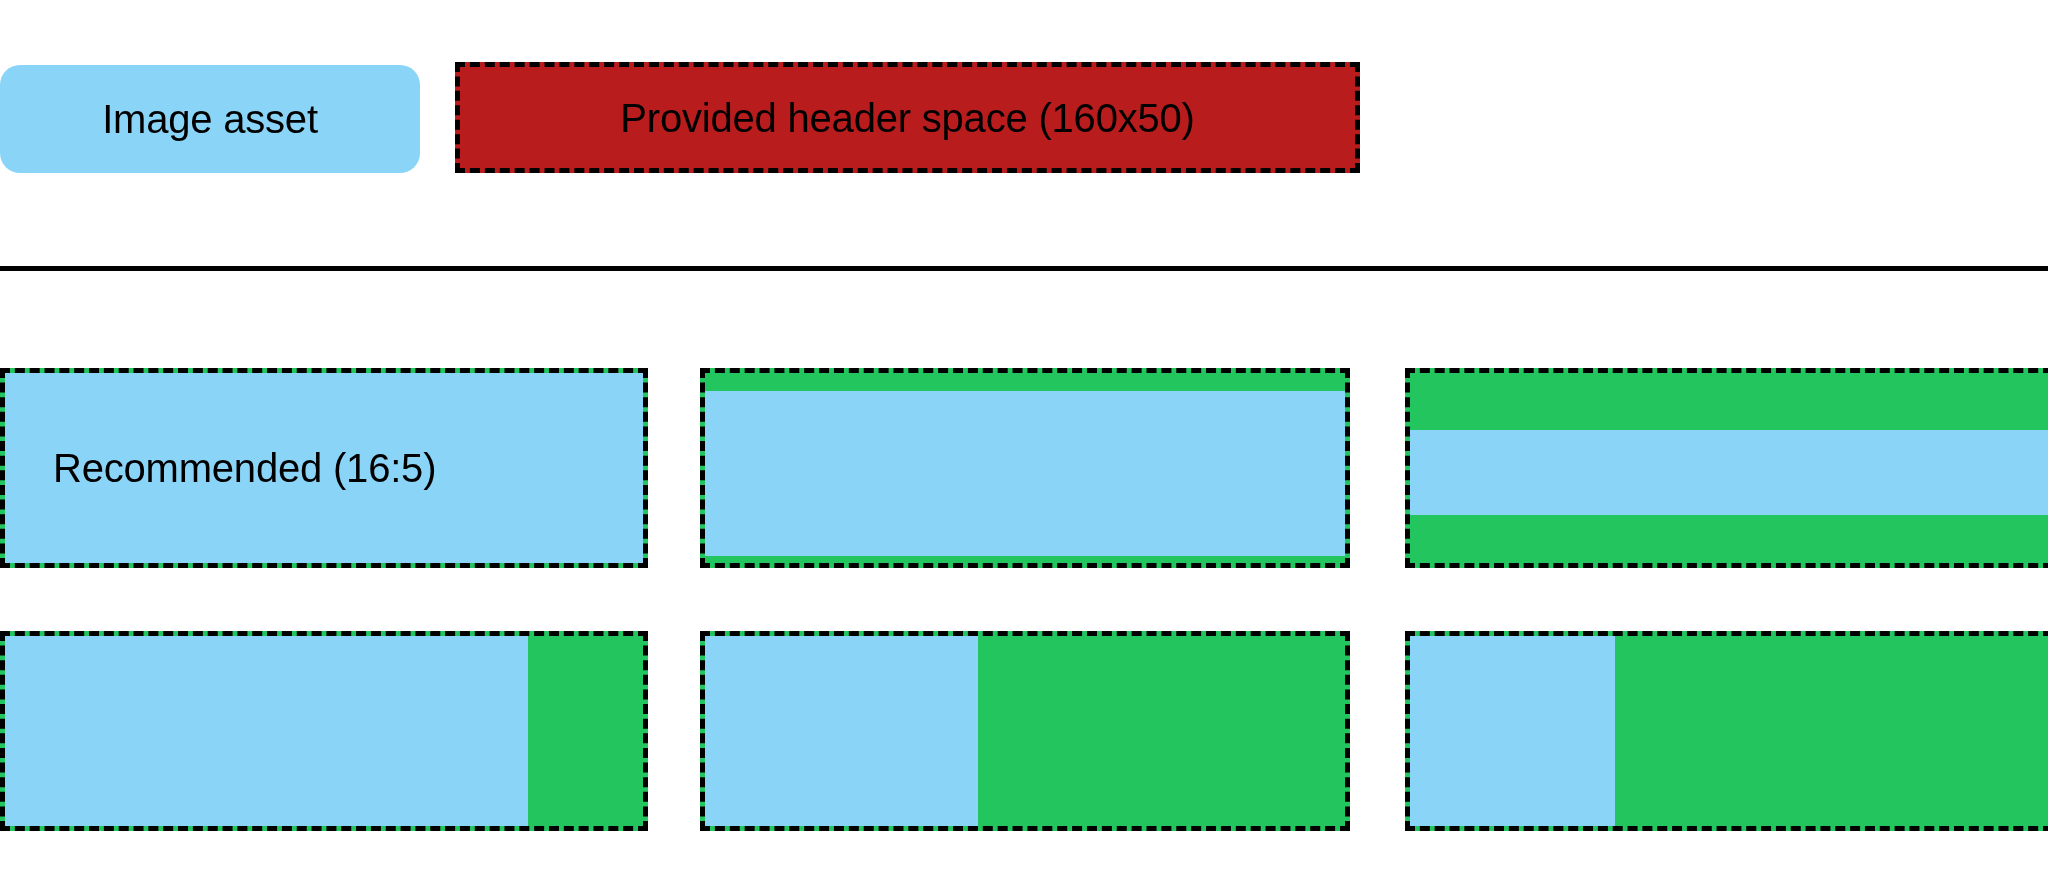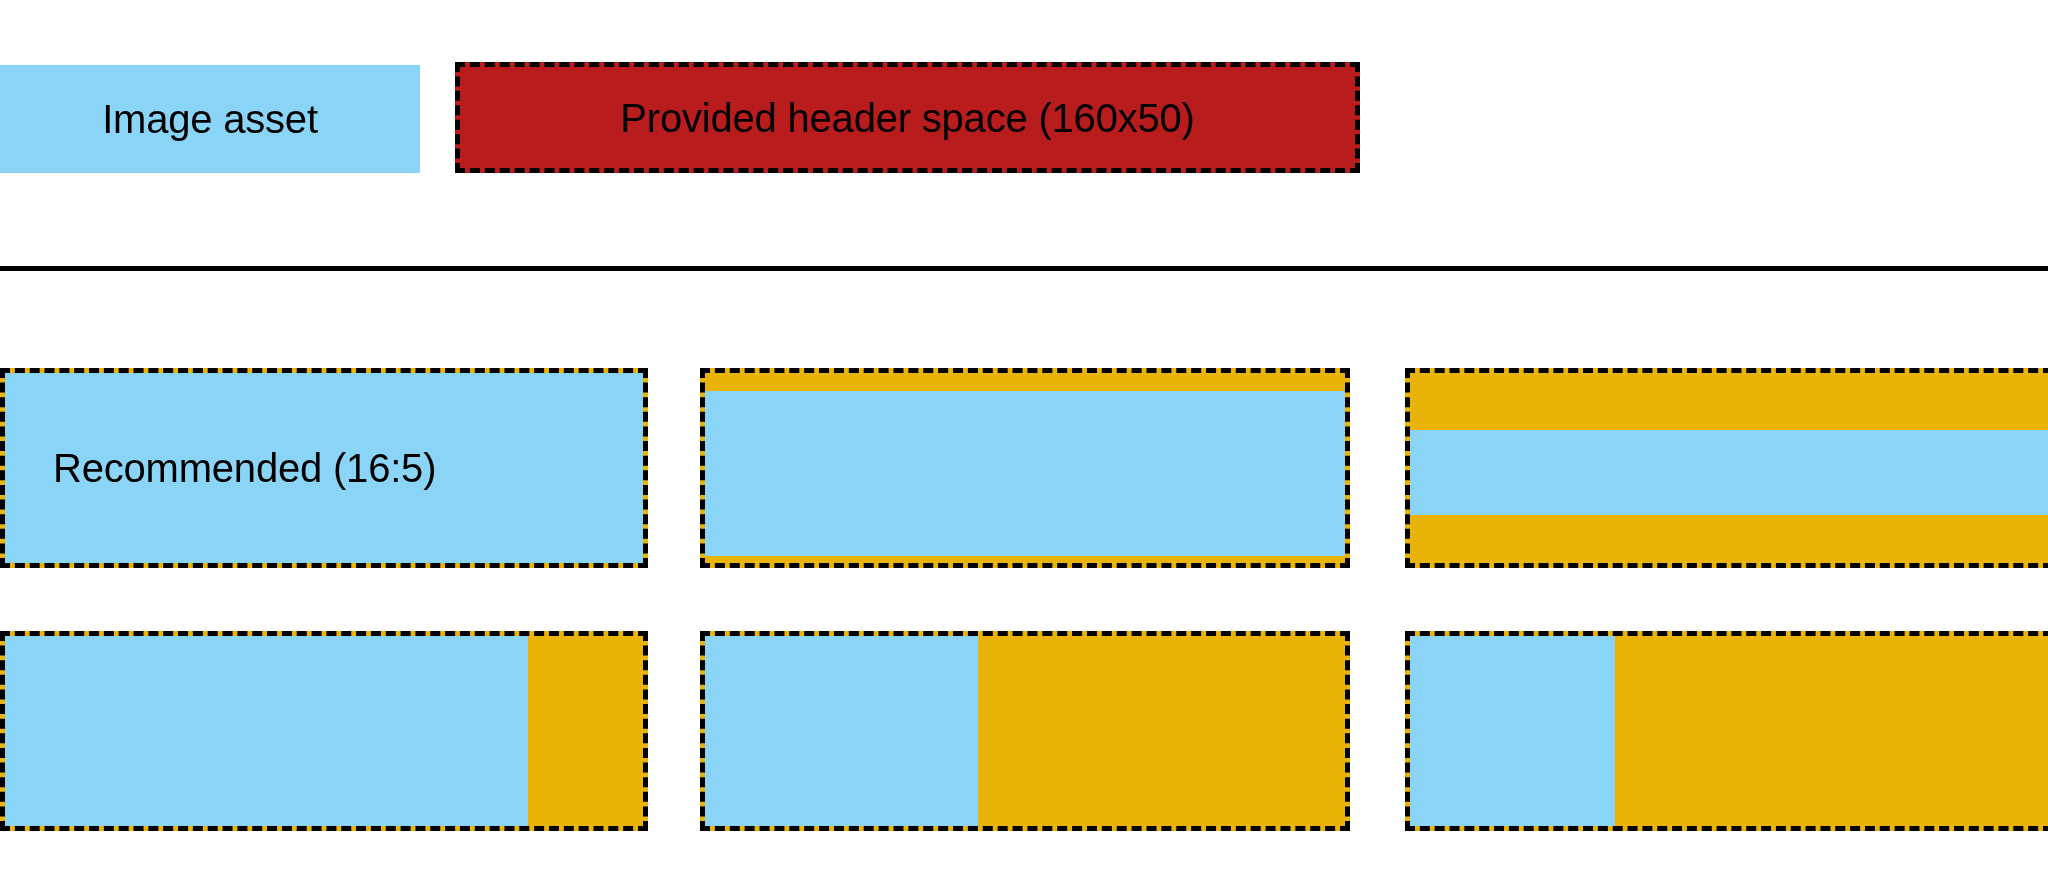--- a/index.html
+++ b/index.html
@@ -29,20 +29,21 @@
   #image-asset-swatch {
     position: absolute;
     left: 0px;
     top: 65px;
     width: 420px;
     height: 108px;
     background: #8AD5F7;
     display: flex;
     align-items: center;
     justify-content: center;
+    border-radius: 20px;
   }
   #image-asset-swatch .swatch-label {
     font-size: 40px;
     line-height: 1;
     letter-spacing: -0.2px;
     color: #000;
     white-space: nowrap;
   }
 
   #provided-header-space {
@@ -81,21 +82,21 @@
     left: 0;
     top: 0;
     width: 2048px;
     height: 896px;
   }
 
   .ratio-cell {
     position: absolute;
     box-sizing: border-box;
     border: 5px dashed #000000;
-    background: #eab308;
+    background: #22c55e;
     overflow: hidden;
   }
 
   .ratio-fill {
     position: absolute;
     background: #8AD5F7;
   }
 
   .ratio-cell .cell-label {
     position: absolute;

